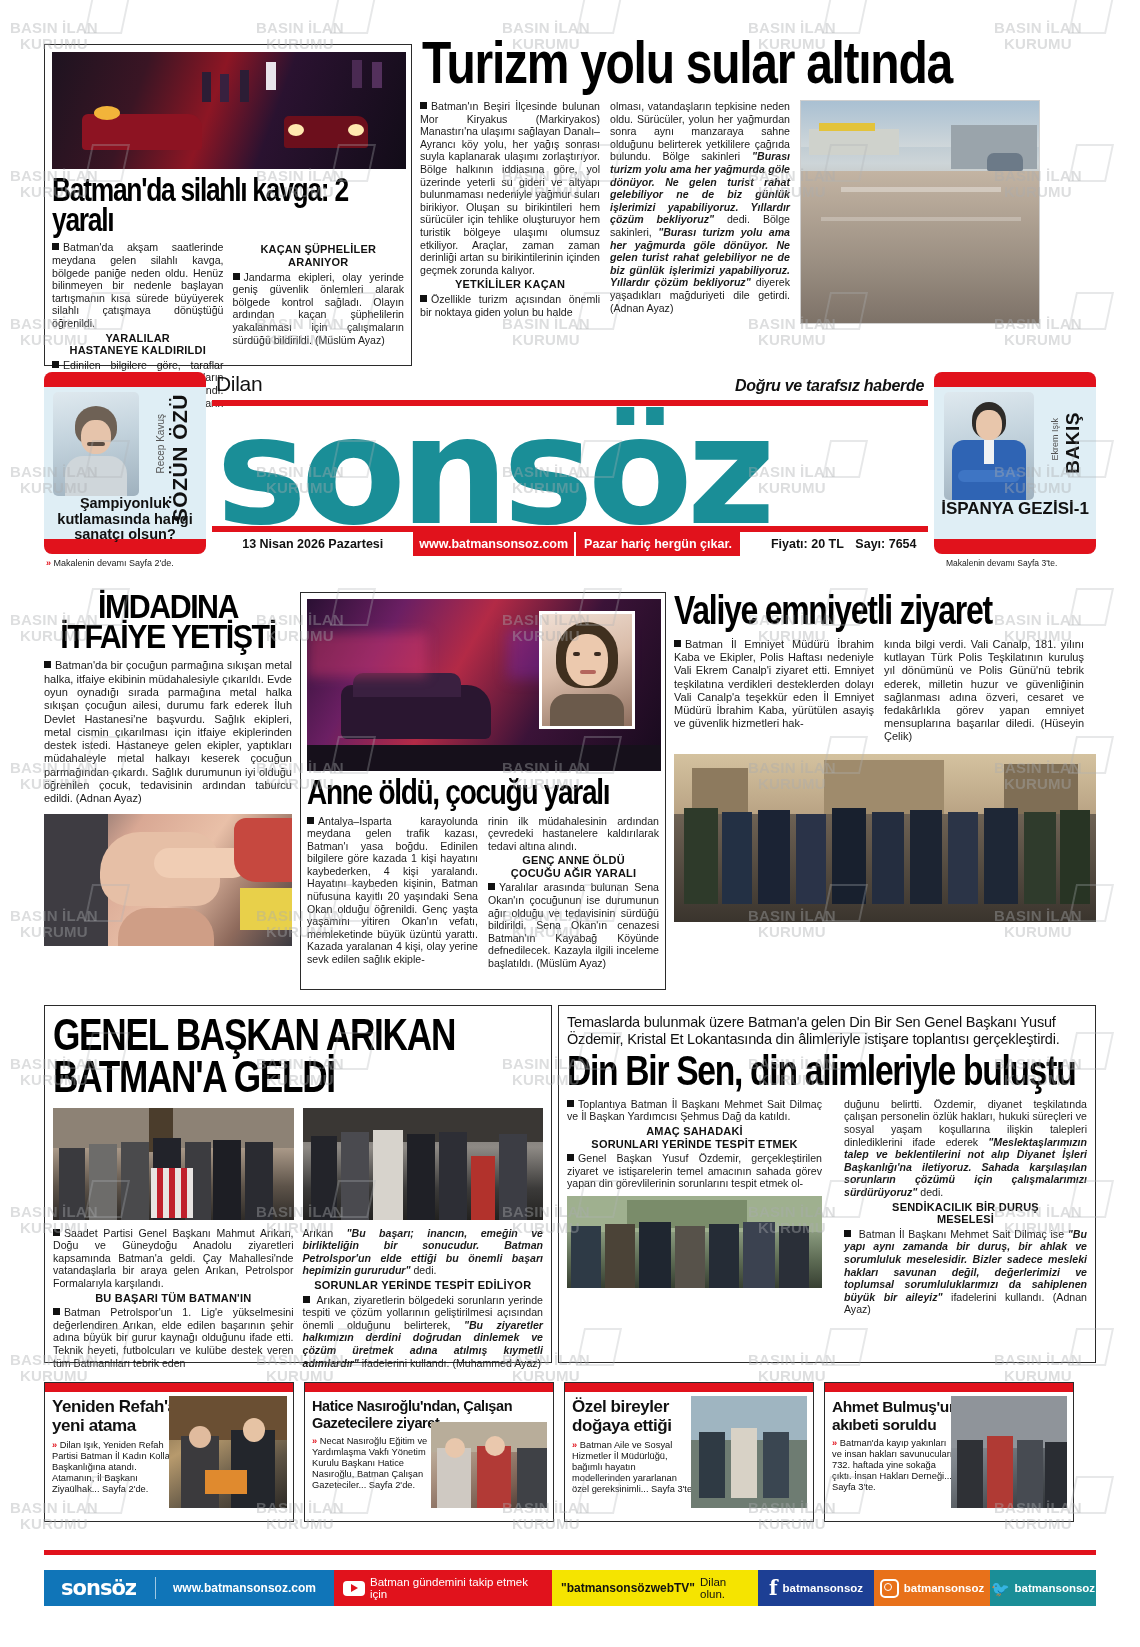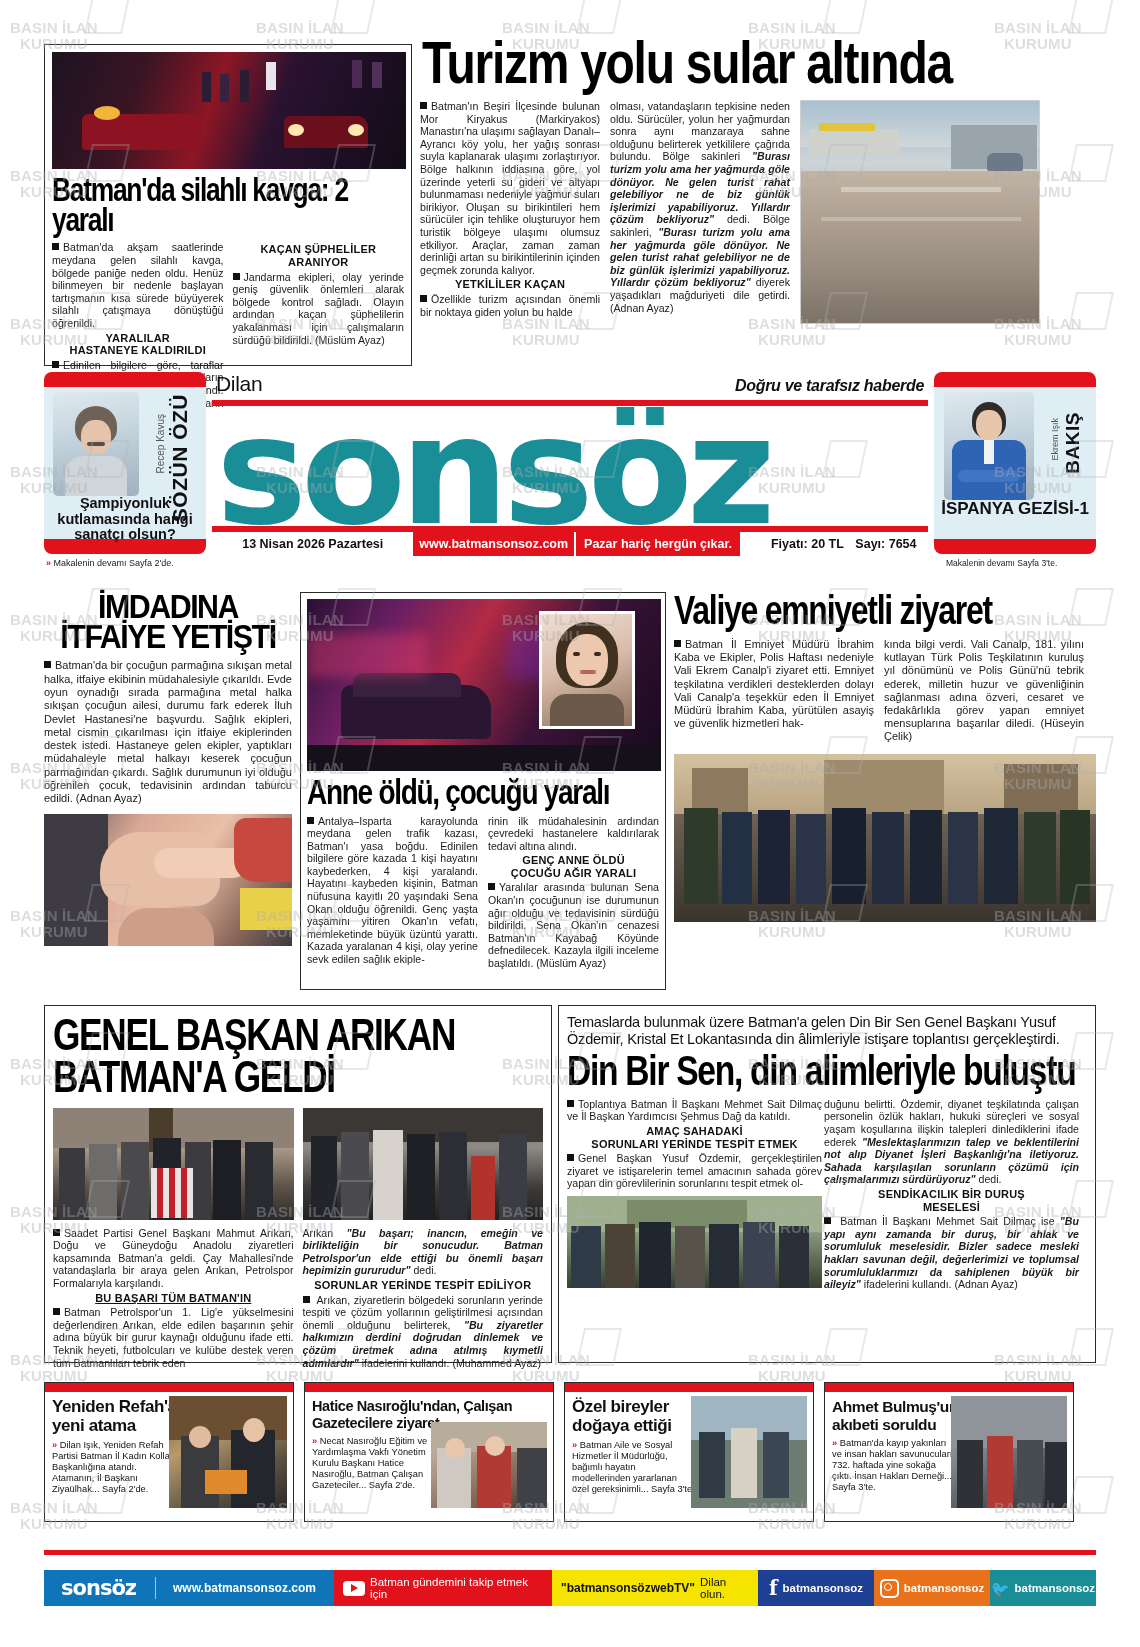--- a/index.html
+++ b/index.html
@@ -265,21 +265,21 @@
         <div style="position:absolute;left:70px;top:22px;width:30px;height:90px;background:#d7d3cc;"></div>
         <div style="position:absolute;left:104px;top:26px;width:28px;height:86px;background:#1f2026;"></div>
         <div style="position:absolute;left:136px;top:24px;width:28px;height:88px;background:#2d2e35;"></div>
         <div style="position:absolute;left:168px;top:48px;width:24px;height:64px;background:#b2322c;"></div>
         <div style="position:absolute;left:196px;top:26px;width:28px;height:86px;background:#3c3d44;"></div>
       </div>
     </div>
     <div style="display:flex;gap:9px;margin-top:7px;">
       <div style="width:242px;">
         <div class="body-txt sq">Saadet Partisi Genel Başkanı Mahmut Arıkan, Doğu ve Güneydoğu Anadolu ziyaretleri kapsamında Batman'a geldi. Çay Mahallesi'nde vatandaşlarla bir araya gelen Arıkan, Petrolspor Formalarıyla karşılandı.</div>
-        <div class="sub" style="margin:2px 0;text-decoration:underline;">BU BAŞARI TÜM BATMAN'IN</div>
+        <div class="sub" style="margin:2px 0;">BU BAŞARI TÜM BATMAN'IN</div>
         <div class="body-txt sq">Batman Petrolspor'un 1. Lig'e yükselmesini değerlendiren Arıkan, elde edilen başarının şehir adına büyük bir gurur kaynağı olduğunu ifade etti. Teknik heyeti, futbolcuları ve kulübe destek veren tüm Batmanlıları tebrik eden</div>
       </div>
       <div style="width:242px;">
         <div class="body-txt">
           <span>Arıkan</span>
           <span class="ital">"Bu başarı; inancın, emeğin ve birlikteliğin bir sonucudur. Batman Petrolspor'un elde ettiği bu önemli başarı hepimizin gururudur"</span>
           <span>dedi.</span>
         </div>
         <div class="sub" style="margin:2px 0;">SORUNLAR YERİNDE TESPİT EDİLİYOR</div>
         <div class="body-txt sq">
@@ -287,21 +287,21 @@
           <span class="ital">"Bu ziyaretler halkımızın derdini doğrudan dinlemek ve çözüm üretmek adına atılmış kıymetli adımlardır"</span>
           <span>ifadelerini kullandı. (Muhammed Ayaz)</span>
         </div>
       </div>
     </div>
   </div>
 
   <div class="box" style="left:558px;top:1005px;width:538px;height:358px;padding:8px;">
     <div style="font-size:14.5px;line-height:17px;letter-spacing:-.2px;color:#111;">Temaslarda bulunmak üzere Batman'a gelen Din Bir Sen Genel Başkanı Yusuf Özdemir, Kristal Et Lokantasında din âlimleriyle istişare toplantısı gerçekleştirdi.</div>
     <div class="hl" style="font-size:42px;margin-top:4px;width:650px;">Din Bir Sen, din alimleriyle buluştu</div>
-    <div style="display:flex;gap:2px;margin-top:8px;">
+    <div style="display:flex;gap:22px;margin-top:8px;">
       <div style="width:255px;">
         <div class="body-txt sq">Toplantıya Batman İl Başkanı Mehmet Sait Dilmaç ve İl Başkan Yardımcısı Şehmus Dağ da katıldı.</div>
         <div class="sub" style="white-space:pre-line;margin:2px 0;">AMAÇ SAHADAKİ
 SORUNLARI YERİNDE TESPİT ETMEK</div>
         <div class="body-txt sq">Genel Başkan Yusuf Özdemir, gerçekleştirilen ziyaret ve istişarelerin temel amacının sahada görev yapan din görevlilerinin sorunlarını tespit etmek ol-</div>
         <div class="ph meet" style="margin-top:6px;width:255px;height:92px;">
           <div style="position:absolute;left:0;top:0;width:100%;height:36px;background:#9fb08f;"></div>
           <div style="position:absolute;left:60px;top:4px;width:120px;height:28px;background:#7a8c6a;"></div>
           <div style="position:absolute;left:4px;top:30px;width:30px;height:62px;background:#2e3a46;"></div>
           <div style="position:absolute;left:38px;top:28px;width:30px;height:64px;background:#4b4337;"></div>

